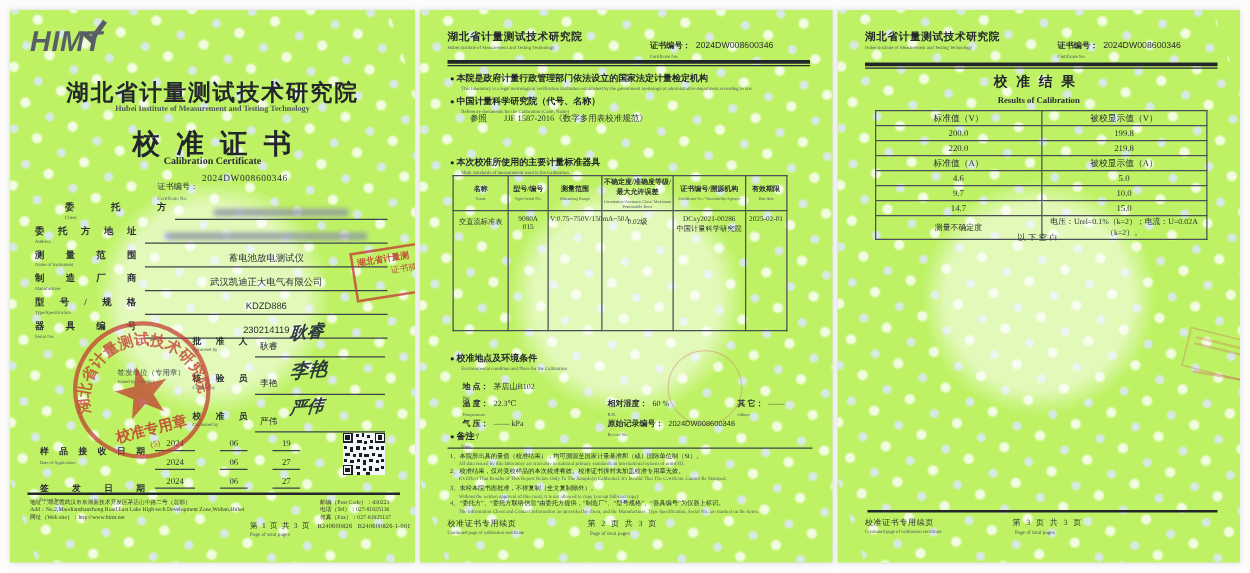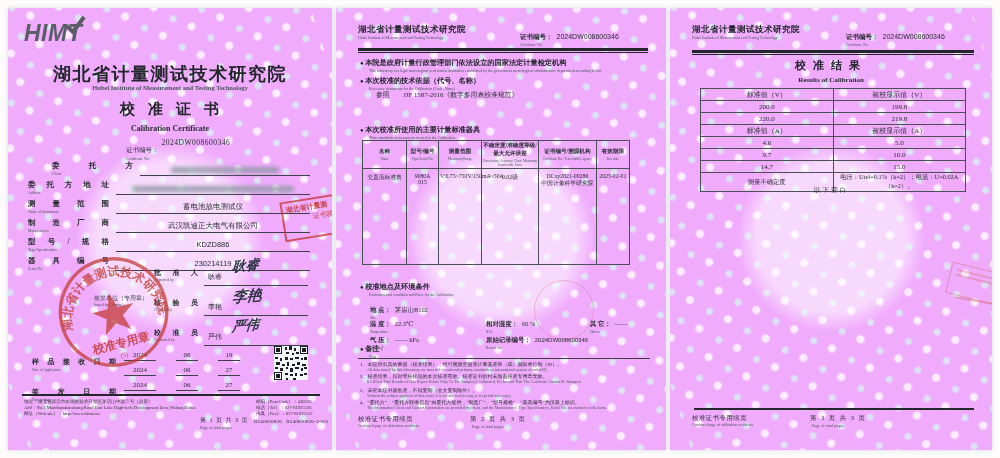--- a/index.html
+++ b/index.html
@@ -1,18 +1,18 @@
 <!DOCTYPE html>
 <html><head>
 <meta charset="utf-8">
 <style>
   html,body{margin:0;padding:0;}
   body{width:1000px;height:458px;background:#fdfcfb;position:relative;overflow:hidden;
        font-family:"Liberation Serif","DejaVu Serif",serif;color:#2a2e33;}
-  .page{position:absolute;top:8px;height:442px;background:#f0abfc;overflow:hidden;
+  .page{position:absolute;top:8px;height:442px;background:#bef264;overflow:hidden;
         box-shadow:0 0 4px rgba(110,135,160,.3);}
   .page::before{content:"";position:absolute;inset:-40px;
     background-image:
       radial-gradient(circle, rgba(255,255,255,.8) 3px, rgba(255,255,255,0) 5px),
       radial-gradient(circle, rgba(219,232,243,.9) 2.5px, rgba(255,255,255,0) 4.5px);
     background-size:30px 30px,30px 30px;background-position:0 0,15px 17px;
     transform:rotate(-18deg);pointer-events:none;}
   .page::after{content:"";position:absolute;left:50%;top:52%;width:190px;height:190px;margin:-95px 0 0 -95px;
     border-radius:50%;background:radial-gradient(circle, rgba(255,255,255,.55) 0 55%, rgba(255,255,255,0) 70%);
     pointer-events:none;}
@@ -24,21 +24,21 @@
   .b{font-weight:bold;}
   .sans{font-family:"Liberation Sans","DejaVu Sans",sans-serif;margin-top:21px;}
   .en{color:#4d555e;}
   .jz{text-align:justify;text-align-last:justify;}
   .pre{white-space:pre-line;}
   
   .logo{left:16px;top:12px;font:italic 900 23px "Liberation Sans","DejaVu Sans",sans-serif;
         color:#595e66;letter-spacing:.5px;z-index:3;}
   .inst1{left:0;right:0;top:54px;font-size:18px;letter-spacing:1.5px;color:#23272c;z-index:3;}
   .inst1en{left:0;right:0;top:76px;font-size:6.5px;z-index:3;}
-  .cert-title{left:12px;right:0;top:92px;font-size:15px;letter-spacing:13px;color:#23272c;z-index:3;}
+  .cert-title{left:12px;right:0;top:92px;font-size:22px;letter-spacing:13px;color:#23272c;z-index:3;}
   .cert-title-en{left:0;right:0;top:116px;font-size:8px;z-index:3;}
   .certno{left:118px;top:130px;display:flex;gap:3px;z-index:3;}
   .certno .lab{font-size:6.5px;}
   .certno .laben{font-size:4px;color:#4d555e;}
   .certno .num{font-size:7.5px;letter-spacing:.5px;}
   .p1row{position:absolute;left:20px;right:22px;height:19px;z-index:3;}
   .flbl{position:absolute;left:0;top:1px;width:82px;}
   .flbl .cn{display:block;font-weight:bold;font-size:7.5px;letter-spacing:1px;}
   .flbl .sub{display:block;font-size:3.8px;color:#4d555e;margin-top:.5px;}
   .fval{position:absolute;left:88px;right:0;bottom:3px;height:11px;
@@ -367,21 +367,21 @@
       <span class="laben">Certificate No.</span>
     </div>
   </div>
   <div class="hrule" style="top:40px;"></div>
 
   <div class="bullet" style="top:50px;">
     <div class="bcn">本院是政府计量行政管理部门依法设立的国家法定计量检定机构</div>
     <div class="ben">This laboratory is a legal metrological verification institution established by the government metrological administrative department according to law</div>
   </div>
   <div class="bullet" style="top:68px;">
-    <div class="bcn">本次校准的技术依据（代号、名称）</div>
+    <div class="bcn">中国计量科学研究院（代号、名称）</div>
     <div class="ben">Reference documents for the Calibration (Code, Name)</div>
   </div>
   <div class="abs refline">参照　　JJF 1587-2016《数字多用表校准规范》</div>
 
   <div class="bullet" style="top:117px;">
     <div class="bcn">本次校准所使用的主要计量标准器具</div>
     <div class="ben">Main standards of measurement used in the Calibration</div>
   </div>
 
   <table class="stdtable">

